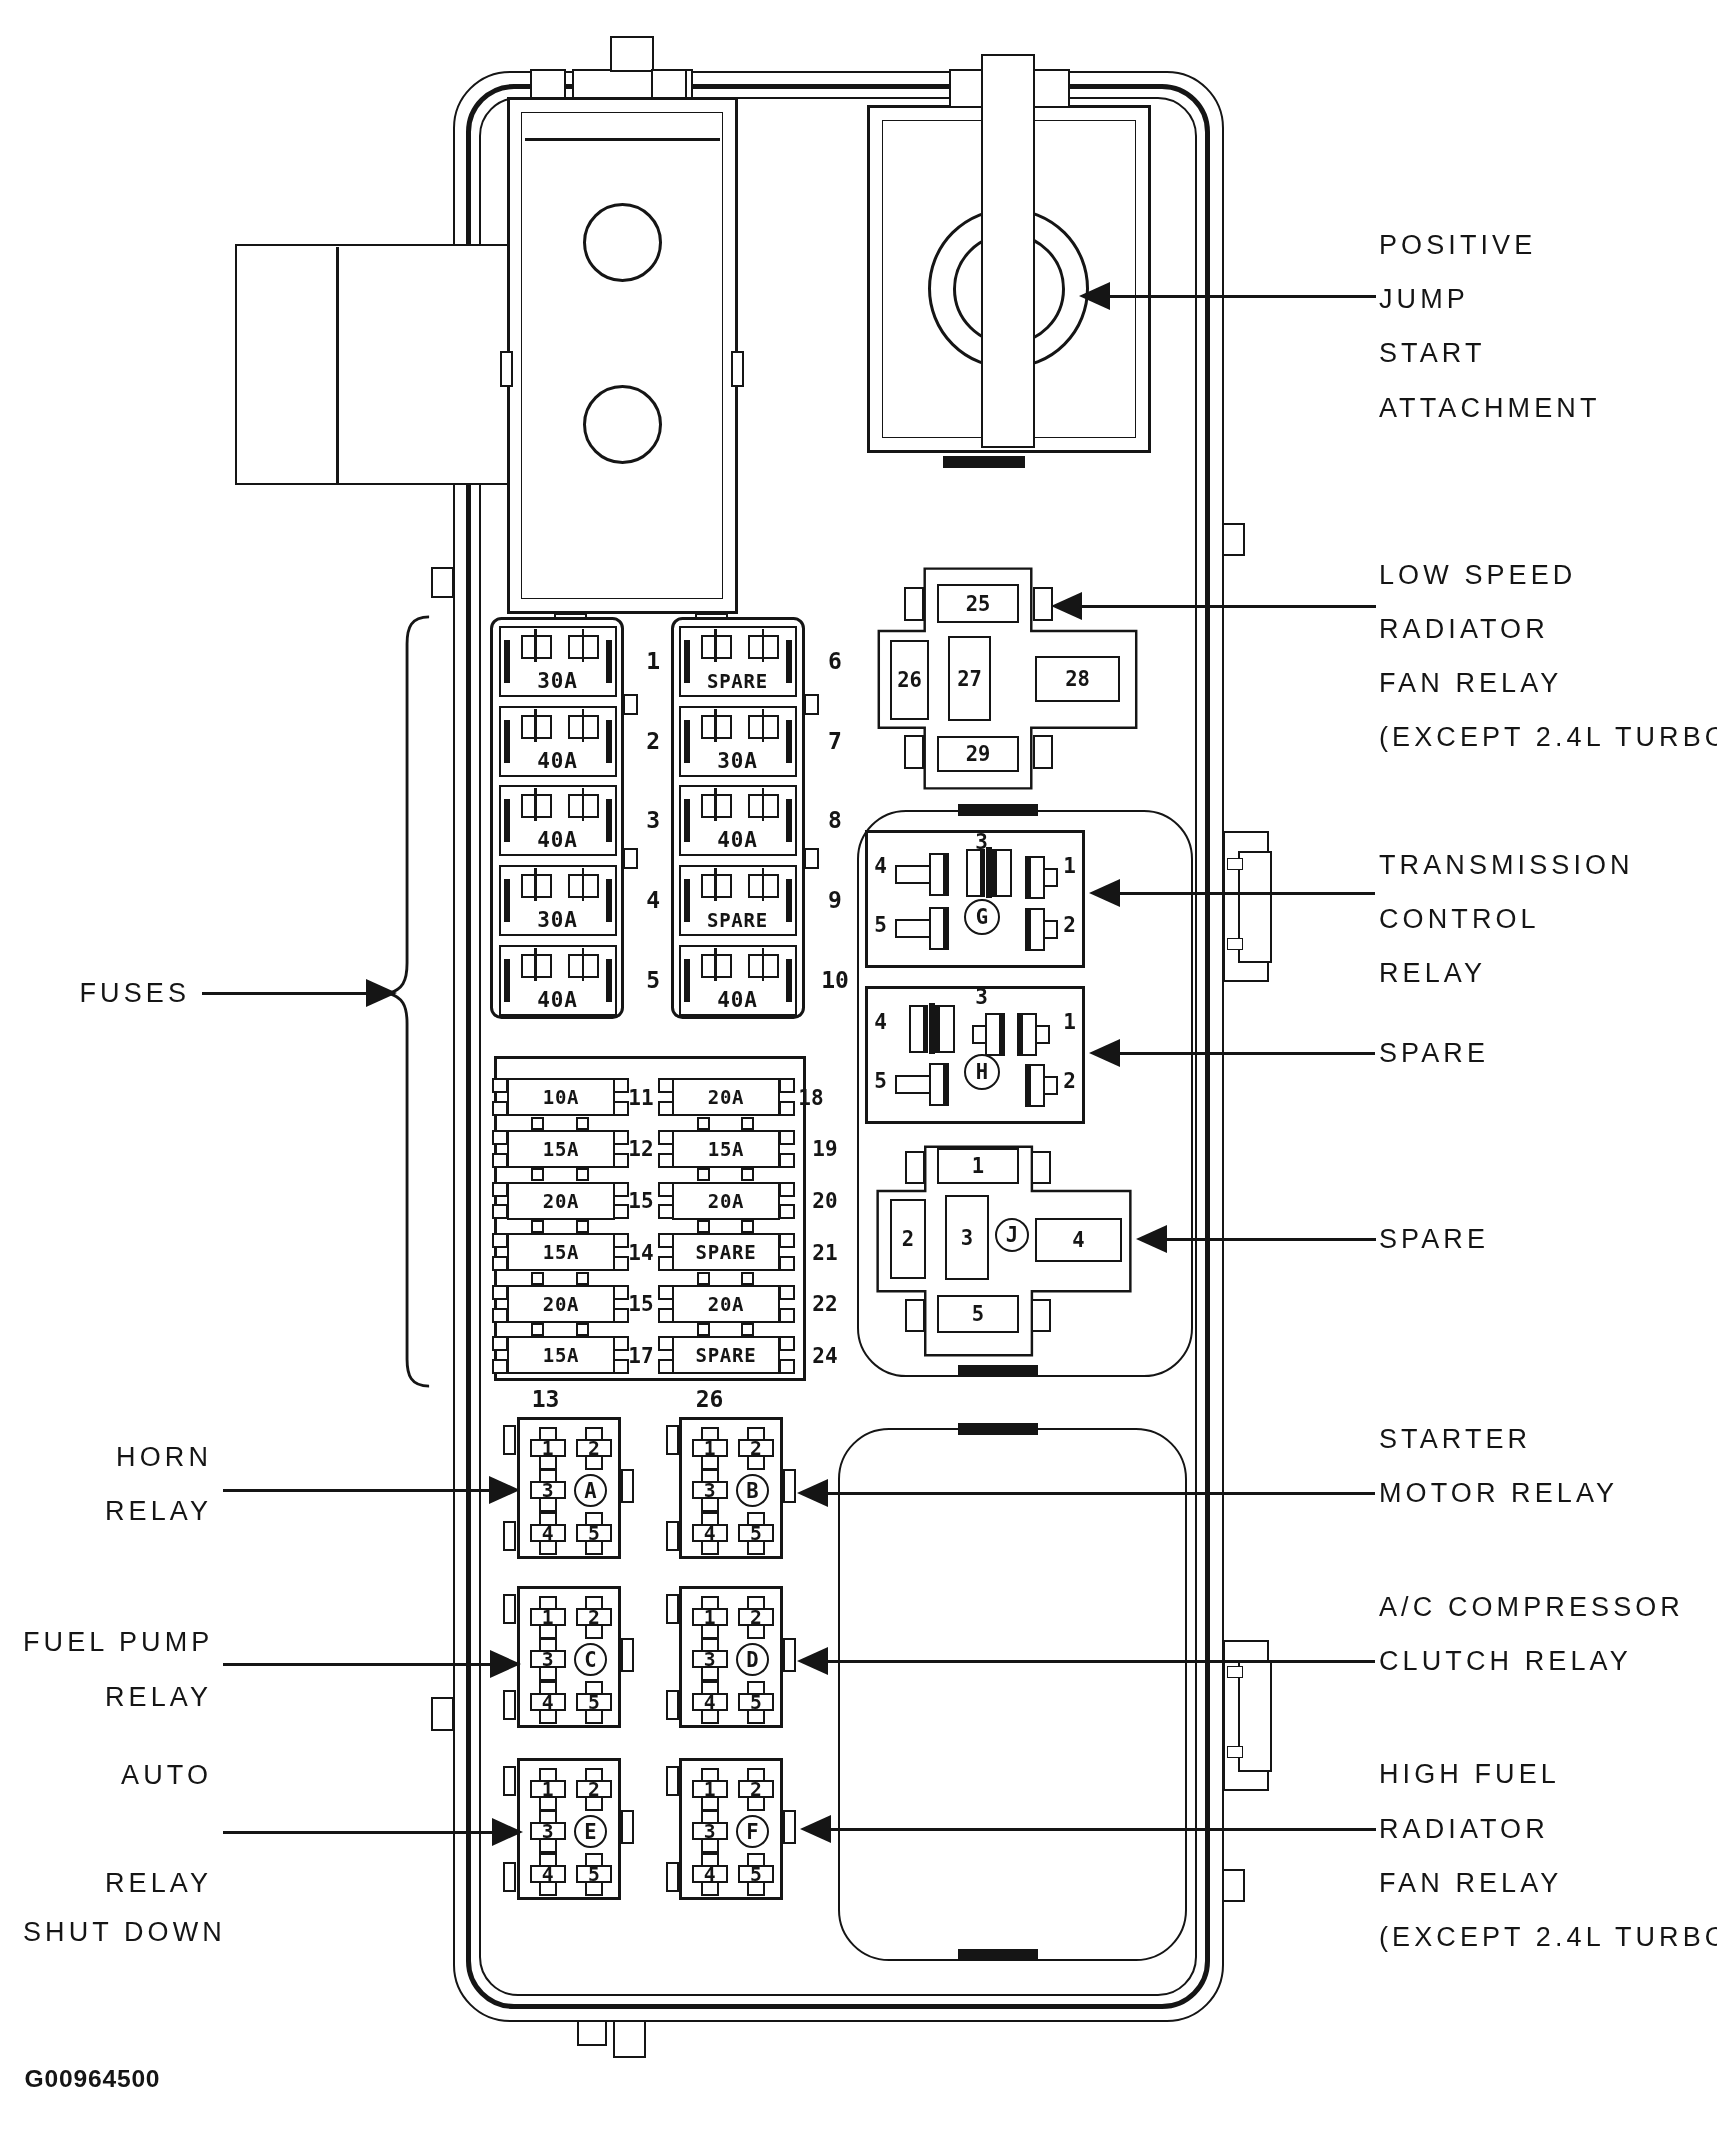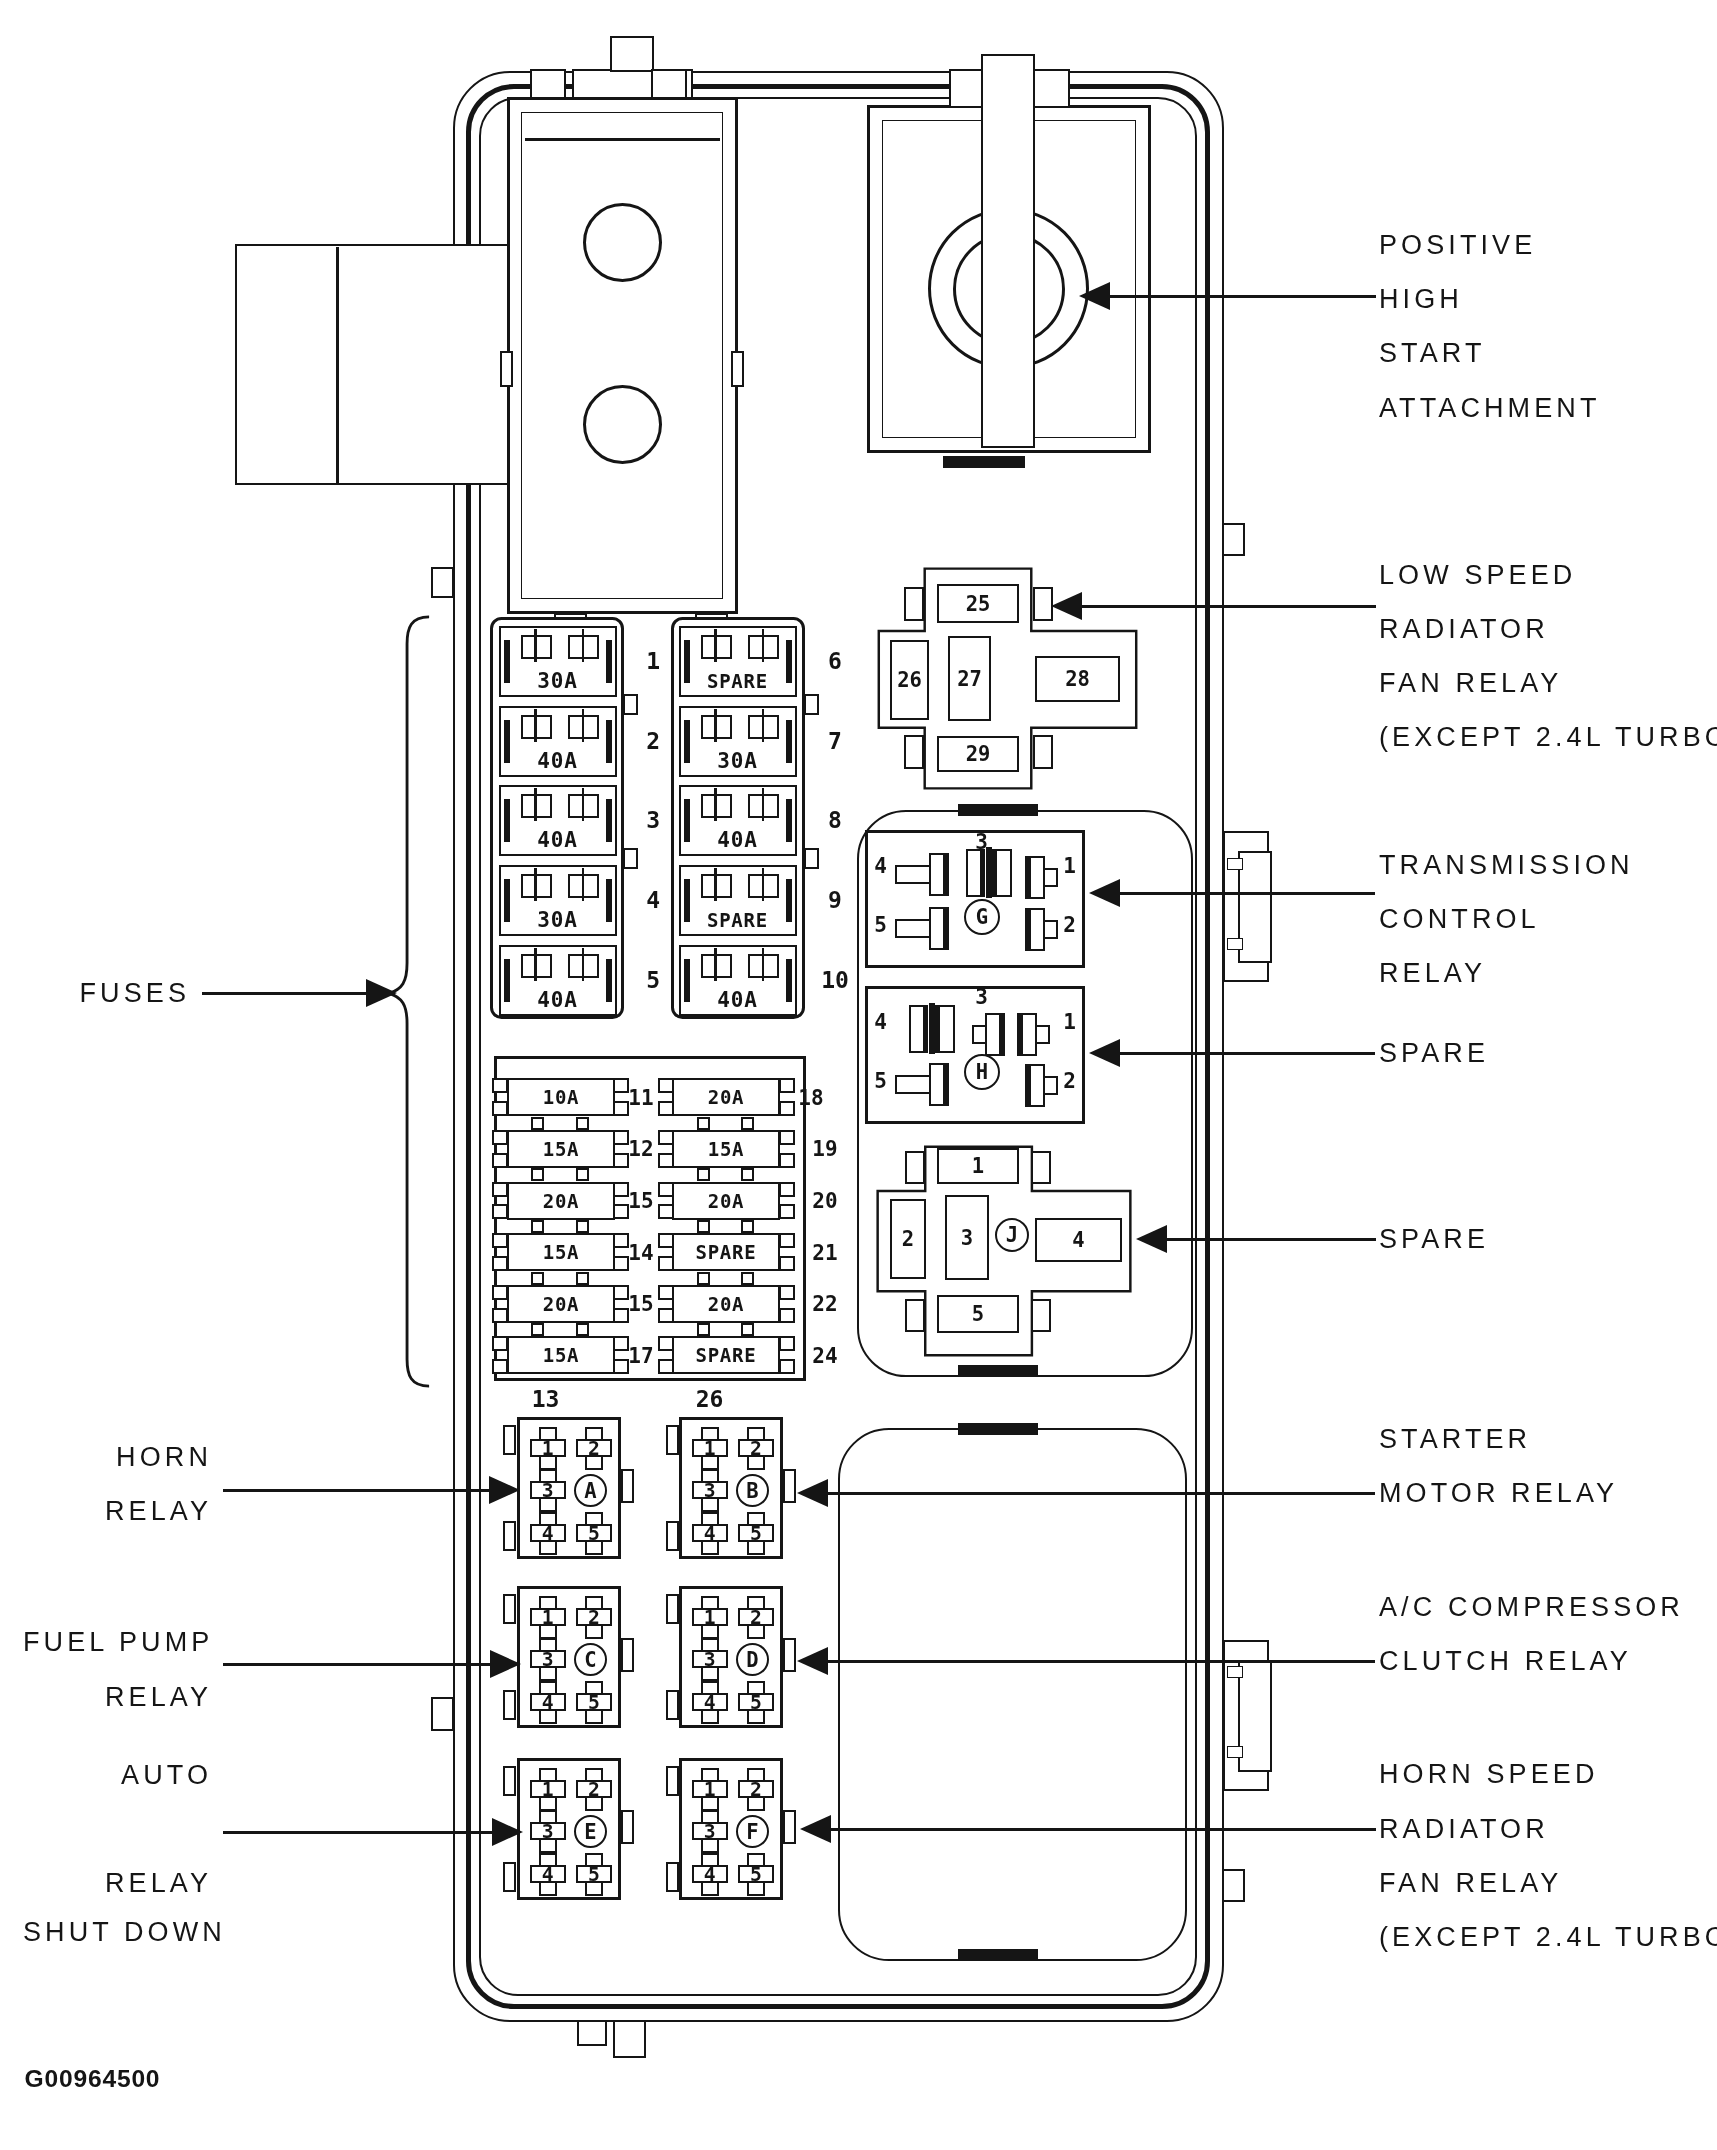--- a/index.html
+++ b/index.html
@@ -571,21 +571,21 @@
   <div class="lbl lblR" style="left:23px;top:979px;width:167px">FUSES</div>
   <div class="lbl lblR" style="left:23px;top:1443px;width:189px">HORN</div>
   <div class="lbl lblR" style="left:23px;top:1497px;width:189px">RELAY</div>
   <div class="lbl lblR" style="left:23px;top:1628px;width:189px">FUEL PUMP</div>
   <div class="lbl lblR" style="left:23px;top:1683px;width:189px">RELAY</div>
   <div class="lbl lblR" style="left:23px;top:1761px;width:189px">AUTO</div>
   <div class="lbl lblR" style="left:23px;top:1918px;width:189px">SHUT DOWN</div>
   <div class="lbl lblR" style="left:23px;top:1869px;width:189px">RELAY</div>
 
   <div class="lbl" style="left:1379px;top:231px">POSITIVE</div>
-  <div class="lbl" style="left:1379px;top:285px">HIGH</div>
+  <div class="lbl" style="left:1379px;top:285px">JUMP</div>
   <div class="lbl" style="left:1379px;top:339px">START</div>
   <div class="lbl" style="left:1379px;top:394px">ATTACHMENT</div>
 
   <div class="lbl" style="left:1379px;top:561px">LOW SPEED</div>
   <div class="lbl" style="left:1379px;top:615px">RADIATOR</div>
   <div class="lbl" style="left:1379px;top:669px">FAN RELAY</div>
   <div class="lbl" style="left:1379px;top:723px">(EXCEPT 2.4L TURBO</div>
 
   <div class="lbl" style="left:1379px;top:851px">TRANSMISSION</div>
   <div class="lbl" style="left:1379px;top:905px">CONTROL</div>
@@ -593,21 +593,21 @@
 
   <div class="lbl" style="left:1379px;top:1039px">SPARE</div>
   <div class="lbl" style="left:1379px;top:1225px">SPARE</div>
 
   <div class="lbl" style="left:1379px;top:1425px">STARTER</div>
   <div class="lbl" style="left:1379px;top:1479px">MOTOR RELAY</div>
 
   <div class="lbl" style="left:1379px;top:1593px">A/C COMPRESSOR</div>
   <div class="lbl" style="left:1379px;top:1647px">CLUTCH RELAY</div>
 
-  <div class="lbl" style="left:1379px;top:1760px">HORN SPEED</div>
+  <div class="lbl" style="left:1379px;top:1760px">HIGH FUEL</div>
   <div class="lbl" style="left:1379px;top:1815px">RADIATOR</div>
   <div class="lbl" style="left:1379px;top:1869px">FAN RELAY</div>
   <div class="lbl" style="left:1379px;top:1923px">(EXCEPT 2.4L TURBO)</div>
 
   <div class="figid" style="left:24.6px;top:2065px">G00964500</div>
 
 </div>
 
 
 </body></html>

